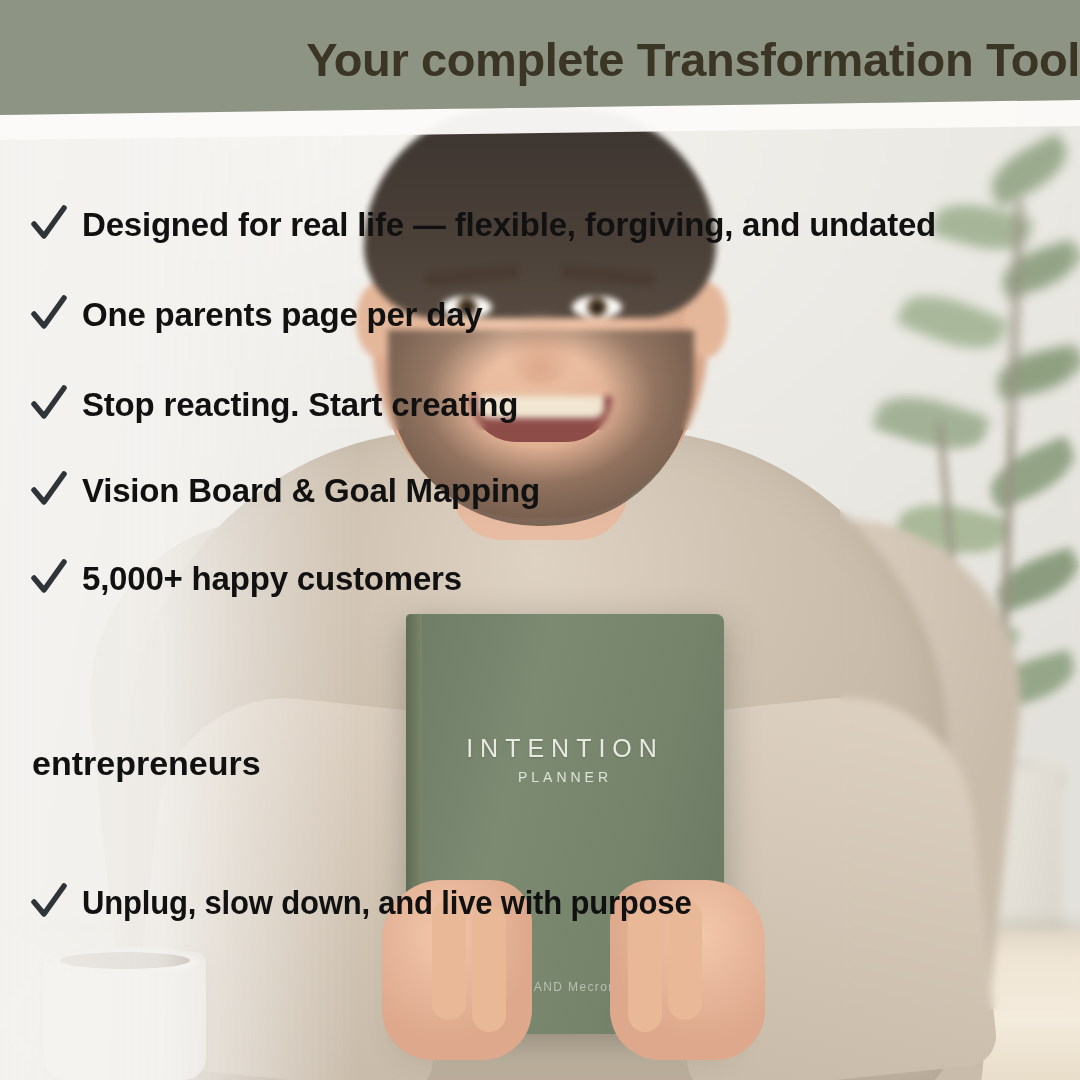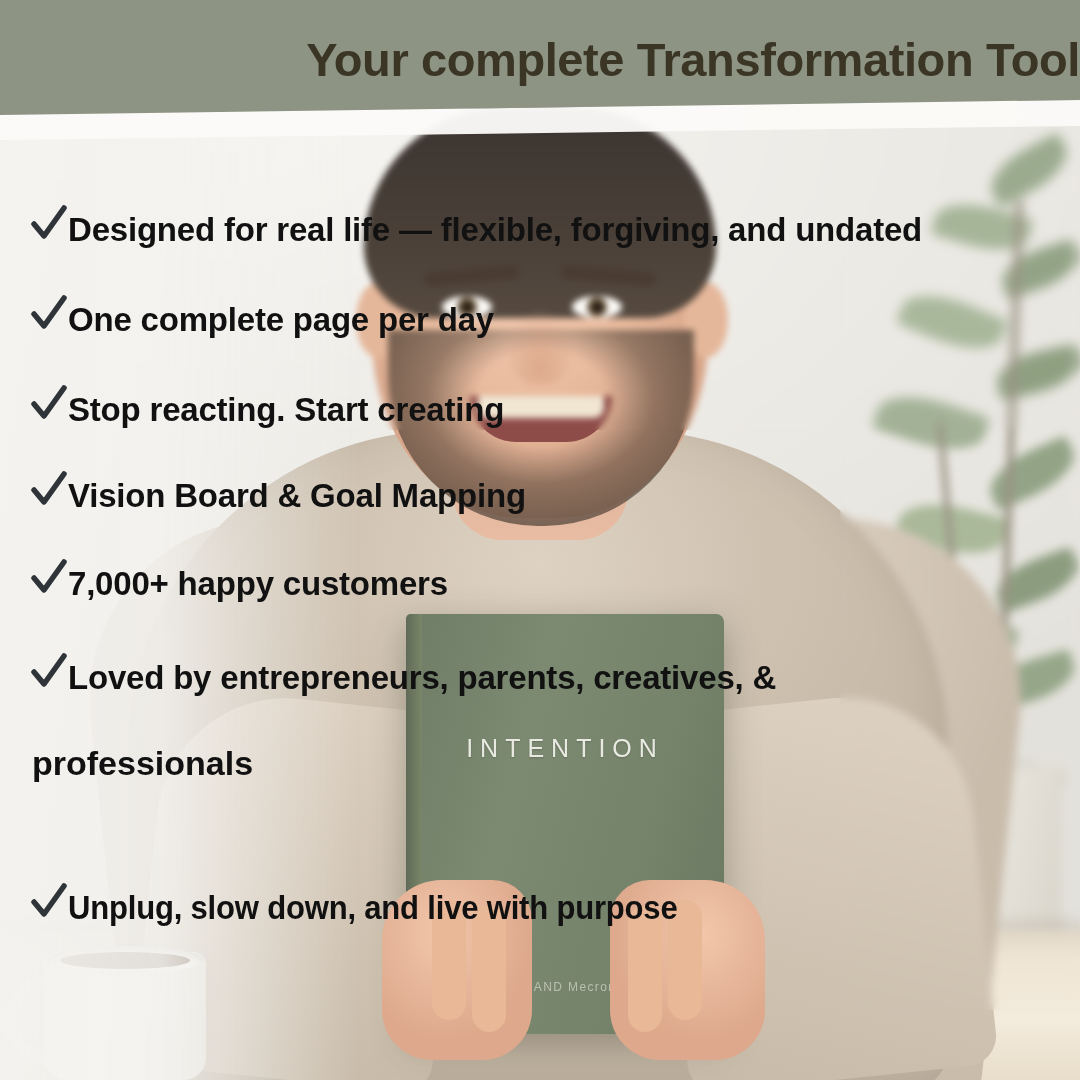--- a/index.html
+++ b/index.html
@@ -216,21 +216,21 @@
   }
   .left-fade{
     position:absolute;left:0;top:112px;width:360px;height:968px;
     background:linear-gradient(90deg,rgba(243,242,239,.96) 0%,rgba(243,242,239,.88) 45%,rgba(243,242,239,0) 100%);
     z-index:3;
   }
 
   
   .list{position:absolute;left:0;top:0;width:1080px;height:1080px;z-index:10;}
   .row{
-    position:absolute;display:flex;align-items:flex-end;
+    position:absolute;display:flex;align-items:flex-start;gap:14px;
     left:30px;
   }
   .check{
     flex:none;width:38px;height:44px;position:relative;top:-4px;
   }
   .check svg{display:block;}
   .row-text{
     font-weight:bold;color:#111111;line-height:1.18;
     font-family:"Liberation Sans", sans-serif;
     letter-spacing:-0.2px;
@@ -300,20 +300,21 @@
           <div class="teeth"></div>
         </div>
 
       <div class="arm-l"></div>
       <div class="arm-r"></div>
     </div>
 
     <div class="book">
       <div class="book-spine"></div>
       <div class="book-title">INTENTION</div>
+      <div class="book-sub">PLANNER</div>
       <div class="book-foot">PLAND Mecror</div>
     </div>
 
     <div class="hand-l"></div>
     <div class="hand-r"></div>
     <div class="finger" style="left:432px;top:900px;width:34px;height:120px;"></div>
     <div class="finger" style="left:472px;top:906px;width:34px;height:126px;"></div>
     <div class="finger" style="left:628px;top:906px;width:34px;height:126px;"></div>
     <div class="finger" style="left:668px;top:900px;width:34px;height:120px;"></div>
 
@@ -345,21 +346,21 @@
       </span>
       <span class="row-text">Designed for real life — flexible, forgiving, and undated</span>
     </div>
 
     <div class="row sz-a" style="top:296px;">
       <span class="check">
         <svg width="38" height="44" viewBox="0 0 38 44">
             <path d="M4 22 L14 34 L34 6" stroke="#2f3439" stroke-width="5.5" fill="none" stroke-linecap="round" stroke-linejoin="round"></path>
           </svg>
       </span>
-      <span class="row-text">One complete page per day</span>
+      <span class="row-text">One parents page per day</span>
     </div>
 
     <div class="row sz-a" style="top:386px;">
       <span class="check">
         <svg width="38" height="44" viewBox="0 0 38 44">
             <path d="M4 22 L14 34 L34 6" stroke="#2f3439" stroke-width="5.5" fill="none" stroke-linecap="round" stroke-linejoin="round"></path>
           </svg>
       </span>
       <span class="row-text">Stop reacting. Start creating</span>
     </div>
@@ -372,33 +373,25 @@
       </span>
       <span class="row-text">Vision Board &amp; Goal Mapping</span>
     </div>
 
     <div class="row sz-a" style="top:560px;">
       <span class="check">
         <svg width="38" height="44" viewBox="0 0 38 44">
             <path d="M4 22 L14 34 L34 6" stroke="#2f3439" stroke-width="5.5" fill="none" stroke-linecap="round" stroke-linejoin="round"></path>
           </svg>
       </span>
-      <span class="row-text">7,000+ happy customers</span>
-    </div>
-
-    <div class="row sz-a" style="top:654px;">
-      <span class="check">
-        <svg width="38" height="44" viewBox="0 0 38 44">
-            <path d="M4 22 L14 34 L34 6" stroke="#2f3439" stroke-width="5.5" fill="none" stroke-linecap="round" stroke-linejoin="round"></path>
-          </svg>
-      </span>
-      <span class="row-text">Loved by entrepreneurs, parents, creatives, &amp;</span>
-    </div>
-
-    <div class="wrap-extra" style="top:744px;">professionals</div>
+      <span class="row-text">5,000+ happy customers</span>
+    </div>
+
+
+    <div class="wrap-extra" style="top:744px;">entrepreneurs</div>
 
 
     <div class="row sz-c" style="top:884px;">
       <span class="check">
         <svg width="38" height="44" viewBox="0 0 38 44">
             <path d="M4 22 L14 34 L34 6" stroke="#2f3439" stroke-width="5.5" fill="none" stroke-linecap="round" stroke-linejoin="round"></path>
           </svg>
       </span>
       <span class="row-text">Unplug, slow down, and live with purpose</span>
     </div>

